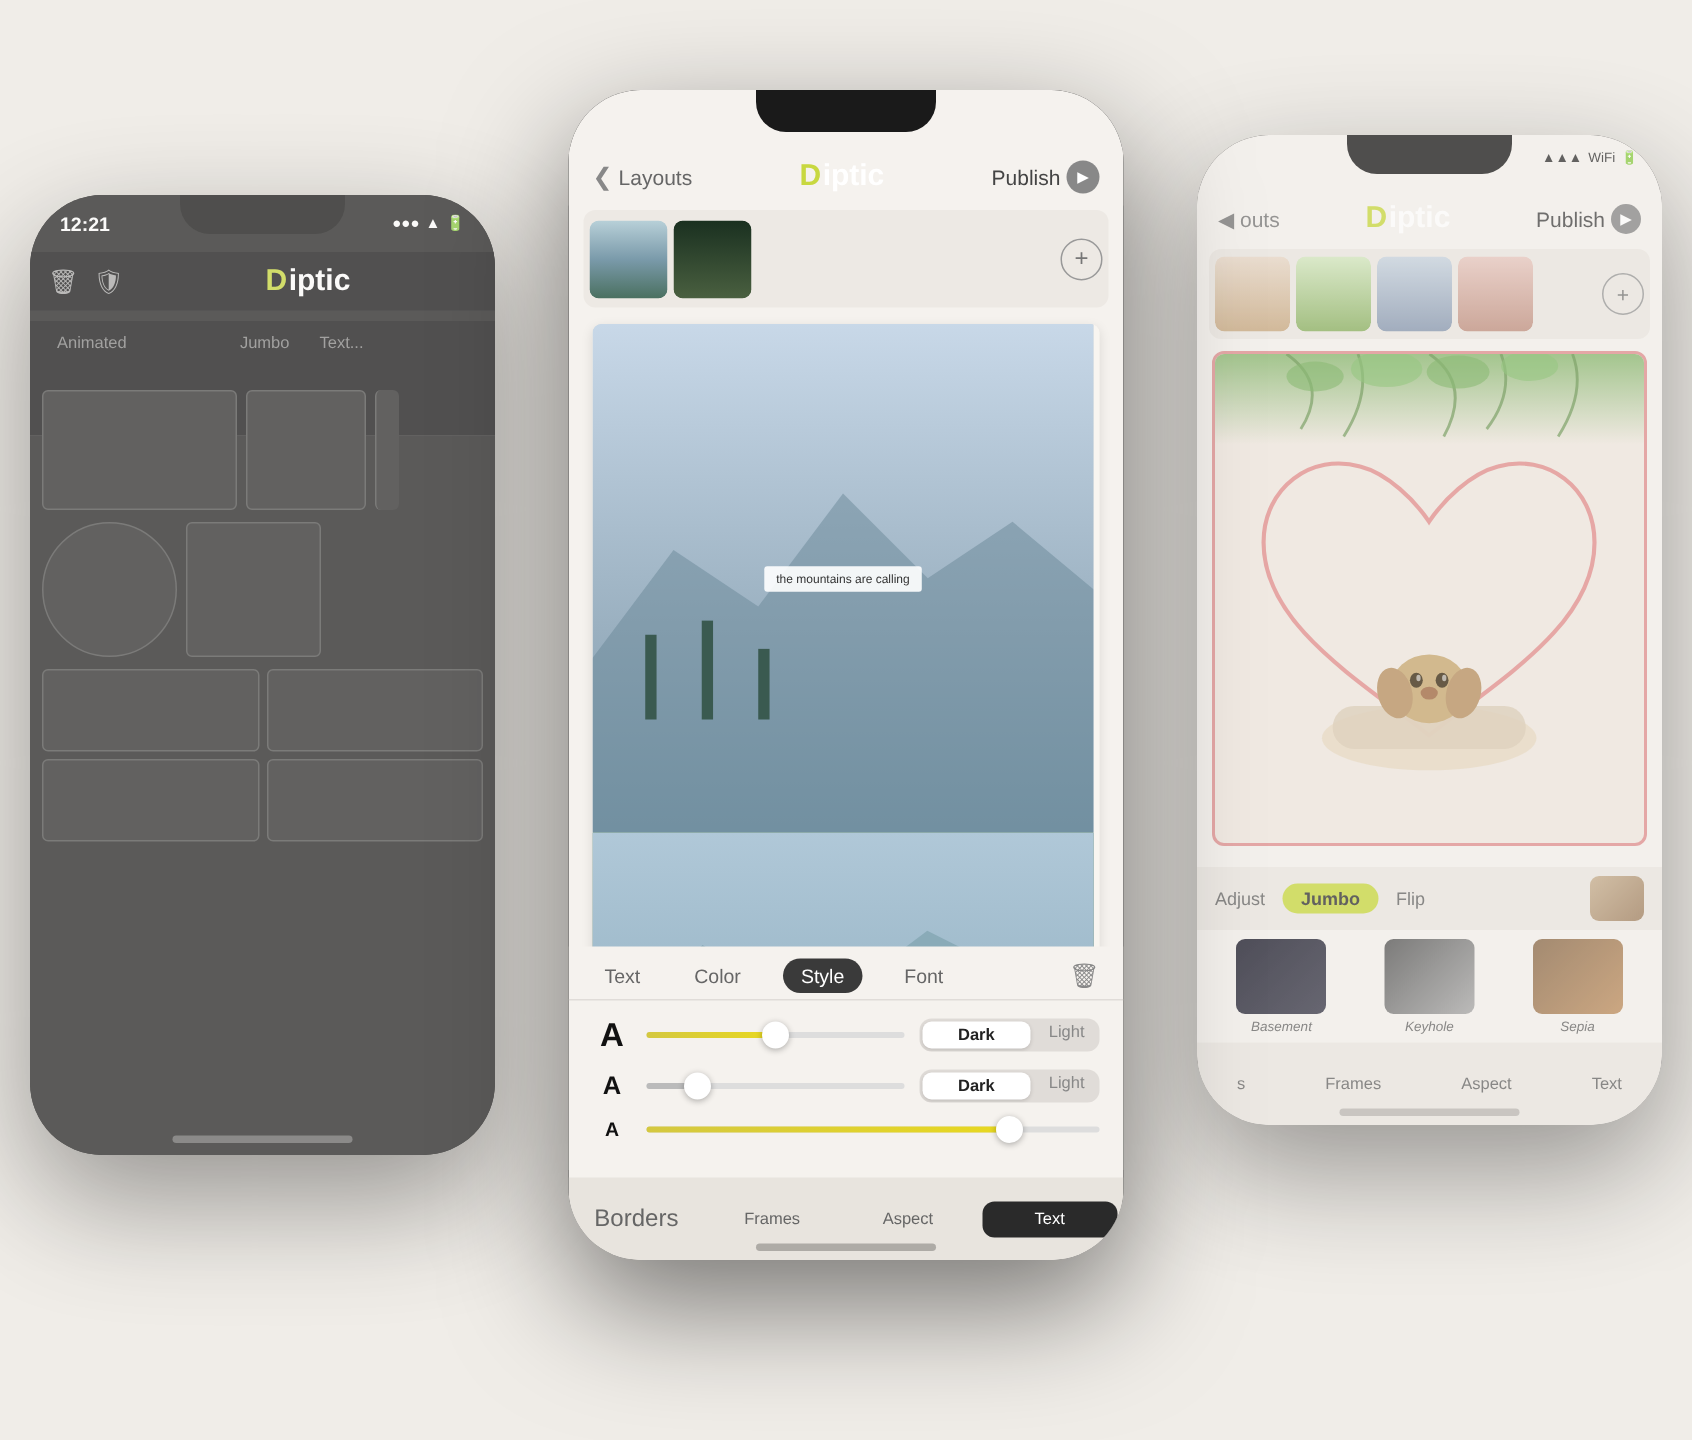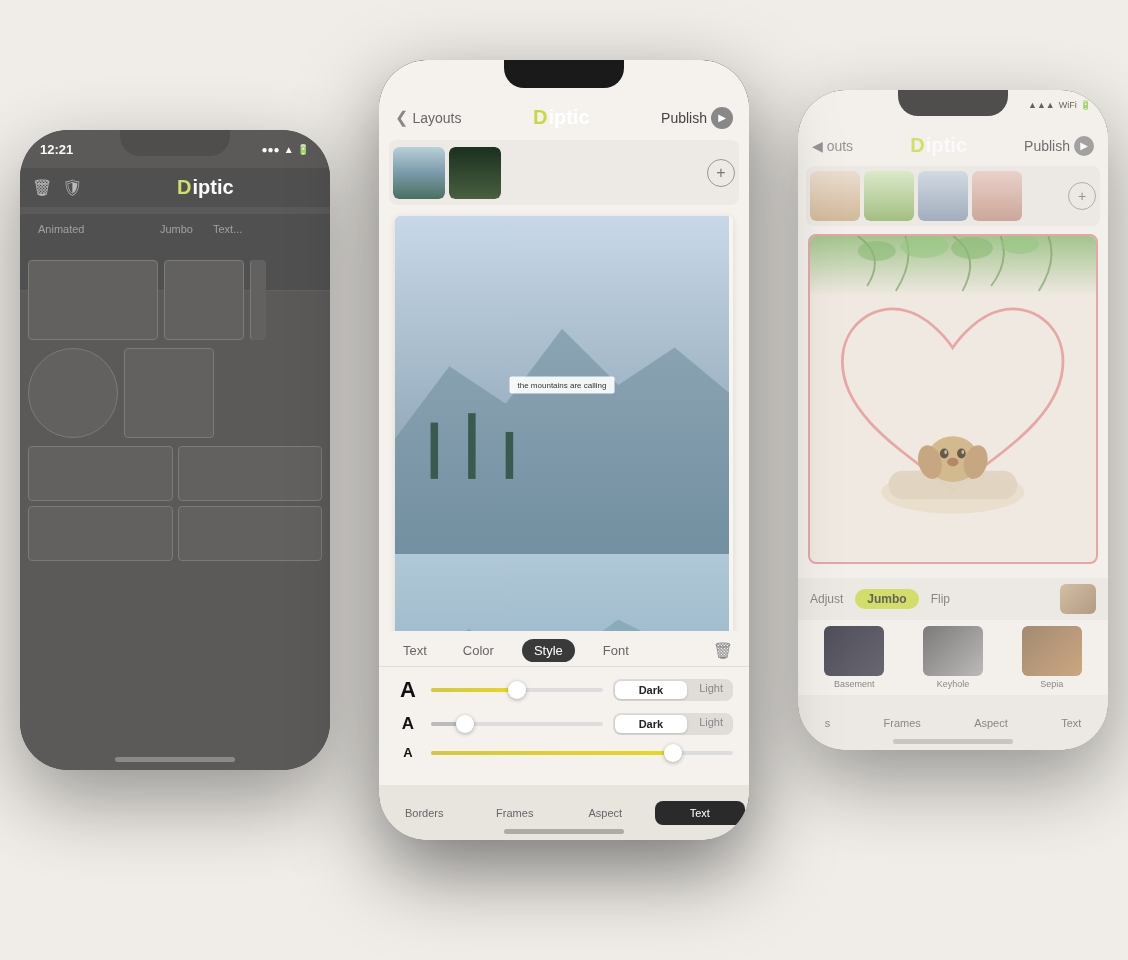--- a/index.html
+++ b/index.html
@@ -746,21 +746,21 @@
 
       <div class="right-filter-section">
 
         <div class="adjust-filter-row" style="display:flex;align-items:center;gap:12px;padding:6px 12px;background:#ebe7e2;justify-content:space-between;">
           <span class="adj-tab" style="font-size:12px;color:#666;">Adjust</span>
           <span class="adj-tab active" style="font-size:12px;background:#c8d840;color:#333;padding:3px 12px;border-radius:12px;font-weight:600;">Jumbo</span>
           <span class="adj-tab" style="font-size:12px;color:#666;">Flip</span>
           <div style="width:36px;height:30px;background:linear-gradient(135deg,#c8b090,#a08060);border-radius:6px;margin-left:auto;"></div>
         </div>
 
-        <div class="filter-row-imgs" style="display:flex;gap:10px;padding:6px 12px;background:#f5f2ee;justify-content:space-around;">
+        <div class="filter-row-imgs" style="display:flex;gap:10px;padding:6px 12px;background:#f5f2ee;justify-content:space-around;font-style:italic;">
           <div class="filter-item">
             <div class="filter-img-box dark-filter"></div>
             <span class="filter-name">Basement</span>
           </div>
           <div class="filter-item">
             <div class="filter-img-box bw-filter"></div>
             <span class="filter-name">Keyhole</span>
           </div>
           <div class="filter-item">
             <div class="filter-img-box warm-filter"></div>
@@ -944,21 +944,21 @@
             <span class="letter-icon sm" style="font-size:13px;font-weight:900;color:#111;width:26px;">A</span>
             <div class="slider-track yellow" style="flex:1;height:4px;background:#ddd;border-radius:2px;position:relative;">
               <div class="slider-fill" style="width:80%;height:100%;border-radius:2px;background:linear-gradient(90deg,#d4c840,#e8d820);"></div>
               <div class="slider-thumb" style="left:80%;"></div>
             </div>
           </div>
         </div>
       </div>
 
       <div class="bottom-nav-tabs" style="height:55px;background:#e8e4de;display:flex;align-items:center;border-radius:0 0 44px 44px;">
-        <span class="nav-tab" style="flex:1;text-align:center;font-size:11px;color:#666;">Borders</span>
+        <span class="nav-tab" style="flex:1;text-align:center;font-size:16px;color:#666;">Borders</span>
         <span class="nav-tab" style="flex:1;text-align:center;font-size:11px;color:#666;">Frames</span>
         <span class="nav-tab" style="flex:1;text-align:center;font-size:11px;color:#666;">Aspect</span>
         <span class="nav-tab active" style="flex:1;text-align:center;font-size:11px;background:#2a2a2a;color:#fff;border-radius:8px;margin:4px;padding:6px 4px;">Text</span>
       </div>
 
       <div class="home-indicator home-indicator-dark" style="bottom:6px;background:rgba(0,0,0,0.25);"></div>
     </div>
   </div>
 
 </div>

